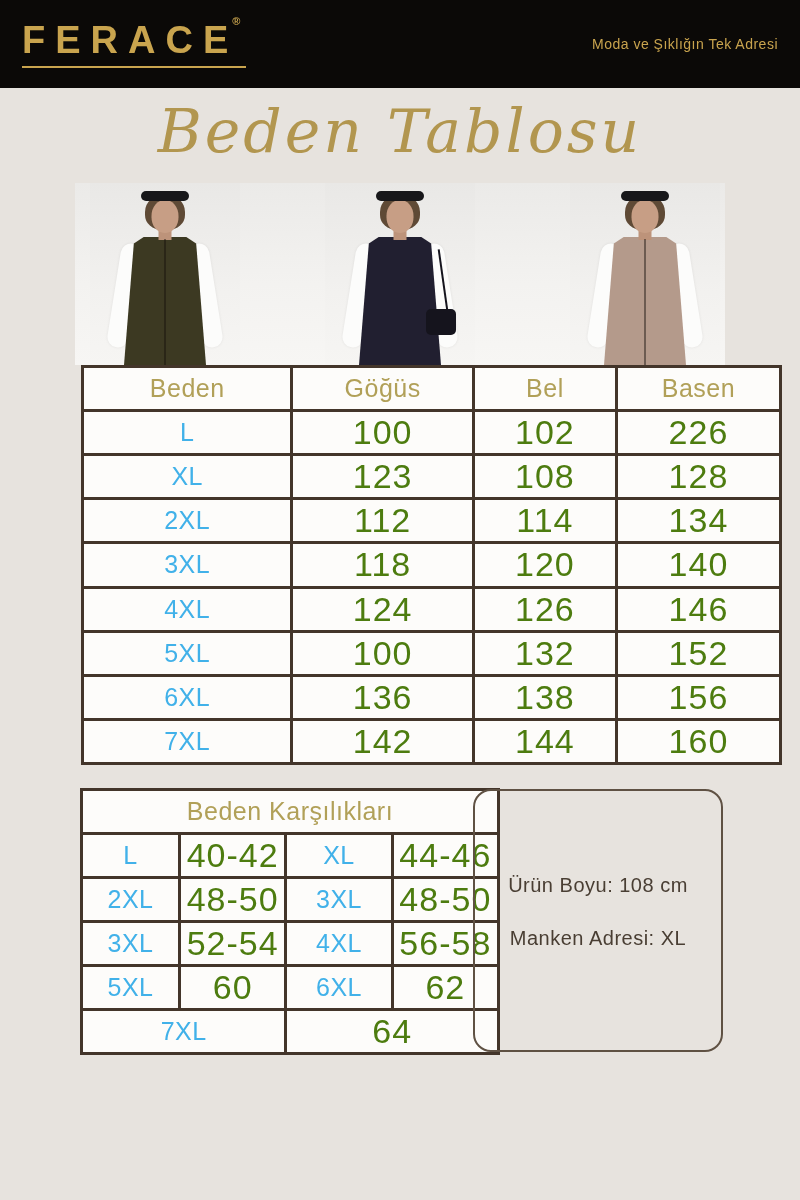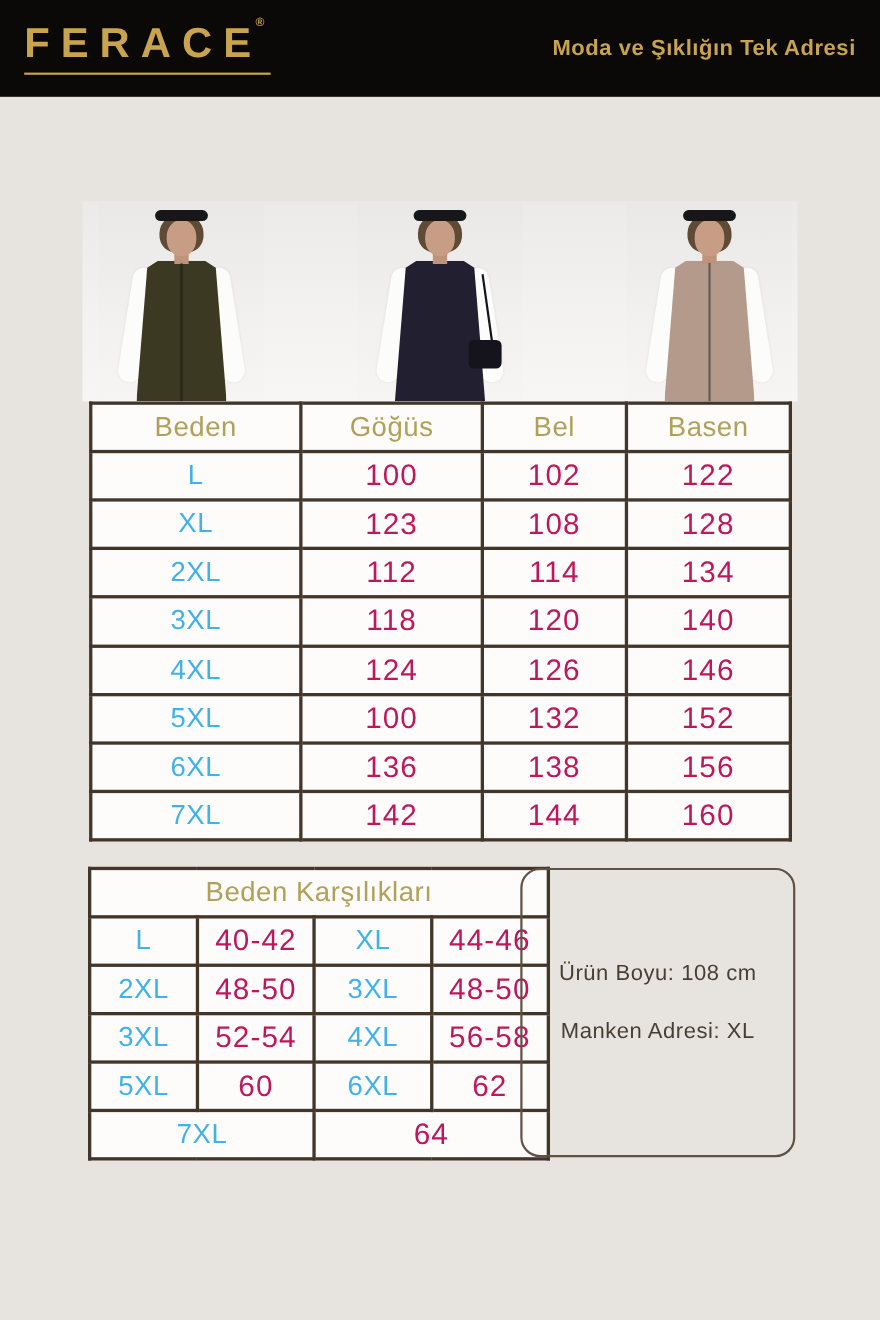--- a/index.html
+++ b/index.html
@@ -15,21 +15,21 @@
     position:absolute; left:0; top:0; width:800px; height:88px;
     background:#0b0907; display:flex; align-items:center;
     justify-content:space-between; padding:0 22px;
   }
   .brand {
     color:#c9a44e; font-size:38px; font-weight:700;
     letter-spacing:10px; border-bottom:2px solid #c9a44e;
     padding-bottom:7px; line-height:1; position:relative;
   }
   .brand sup { font-size:11px; letter-spacing:0; position:relative; top:-14px; left:-6px; }
-  .tagline { color:#c9a44e; font-size:20px; font-weight:700; letter-spacing:0.5px; }
+  .tagline { color:#c9a44e; font-size:14px; font-weight:400; letter-spacing:0.5px; }
 
   
   .script-title {
     position:absolute; left:0; top:96px; width:800px; text-align:center;
     font-family:"DejaVu Serif", serif; font-style:italic;
     font-size:60px; color:#b2964f; letter-spacing:3px; z-index:3;
   }
 
   
   .photo-strip {
@@ -59,25 +59,25 @@
     background:rgba(20,15,10,.45); z-index:2; }
   .bag { right:6px; top:118px; width:30px; height:26px; background:#15141d;
     border-radius:5px; z-index:3; }
   .strap { right:18px; top:58px; width:2px; height:62px; background:#15141d;
     transform:rotate(-8deg); z-index:3; }
 
   
   table { border-collapse:collapse; table-layout:fixed; }
   td, th { border:3px solid #43352a; background:#fdfcfa; text-align:center;
     vertical-align:middle; font-weight:400; }
-  .size-table { position:absolute; left:81px; top:365px; width:639px; height:400px; }
+  .size-table { position:absolute; left:81px; top:365px; width:701px; height:400px; }
   .size-table tr { height:44px; }
   .col-head { color:#b1a058; font-size:25px; letter-spacing:0.5px; }
   .size-label { color:#41b1e9; font-size:25px; font-weight:500; letter-spacing:0.5px; }
-  .num { color:#be185d; font-size:27px; letter-spacing:1px; }
+  .num { color:#4d7c0f; font-size:34px; letter-spacing:1px; }
 
   .equiv-table { position:absolute; left:80px; top:788px; width:420px; height:264px; }
   .equiv-table tr { height:44px; }
   .equiv-title { color:#b1a058; font-size:25px; letter-spacing:0.5px; }
 
   
   .info-box {
     position:absolute; left:473px; top:789px; width:250px; height:263px;
     border:2px solid #5f5143; border-radius:18px;
     display:flex; flex-direction:column; justify-content:center;
@@ -88,20 +88,21 @@
 </head>
 <body>
 
 <div class="page">
 
   <div class="topbar">
     <div class="brand"><span>FERACE</span><sup>®</sup></div>
     <div class="tagline">Moda ve Şıklığın Tek Adresi</div>
   </div>
 
+  <div class="script-title">Beden Tablosu</div>
 
   <div class="photo-strip">
     <div class="photo p1">
       <div class="model">
         <div class="glasses"></div>
         <div class="hair"></div>
         <div class="face"></div>
         <div class="neck"></div>
         <div class="sleeve l"></div>
         <div class="sleeve r"></div>
@@ -147,21 +148,21 @@
         <tr>
       <th class="col-head">Beden</th>
       <th class="col-head">Göğüs</th>
       <th class="col-head">Bel</th>
       <th class="col-head">Basen</th>
     </tr>
     <tr>
       <td class="size-label">L</td>
       <td class="num">100</td>
       <td class="num">102</td>
-      <td class="num">122</td>
+      <td class="num">226</td>
     </tr>
     <tr>
       <td class="size-label">XL</td>
       <td class="num">123</td>
       <td class="num">108</td>
       <td class="num">128</td>
     </tr>
     <tr>
       <td class="size-label">2XL</td>
       <td class="num">112</td>

